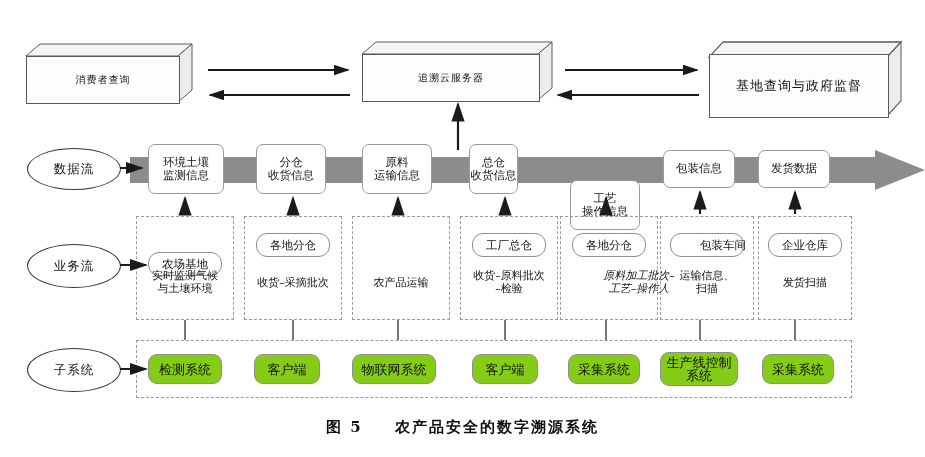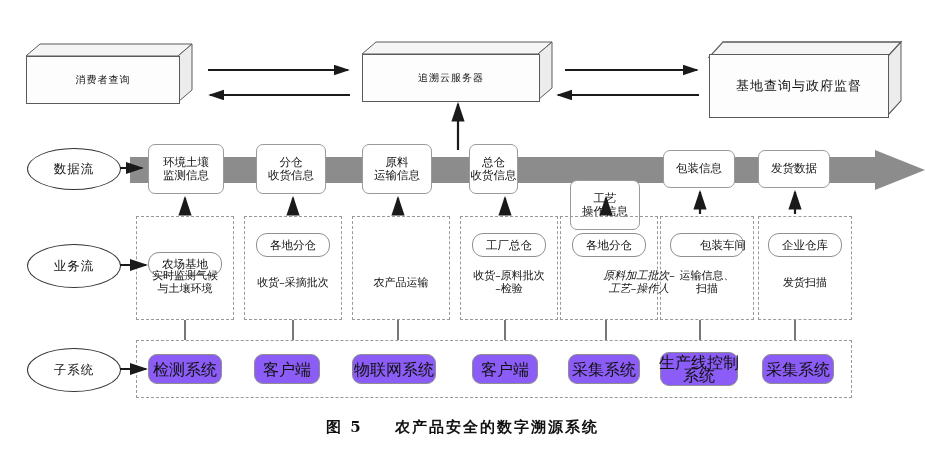--- a/index.html
+++ b/index.html
@@ -51,23 +51,23 @@
     display:flex;align-items:center;justify-content:center;
     font-size:11.5px;color:#111;white-space:nowrap;box-sizing:border-box;
   }
   .bizdesc{
     position:absolute;font-size:11px;line-height:13px;color:#111;
     text-align:center;white-space:nowrap;
   }
 
   
   .spill{
-    position:absolute;border:1px solid #8f8f8f;border-radius:9px;background:#8b5cf6;
+    position:absolute;border:1px solid #8f8f8f;border-radius:9px;background:#84cc16;
     display:flex;align-items:center;justify-content:center;
-    font-size:16px;line-height:13px;color:#111;white-space:nowrap;
+    font-size:13px;line-height:13px;color:#111;white-space:nowrap;
     box-sizing:border-box;text-align:center;
   }
 
   
   #caption{
     position:absolute;left:0;top:418px;width:925px;text-align:center;
     font-size:15px;font-weight:bold;color:#111;letter-spacing:2px;
     font-family:"DejaVu Serif","Liberation Serif",serif;
   }
 

